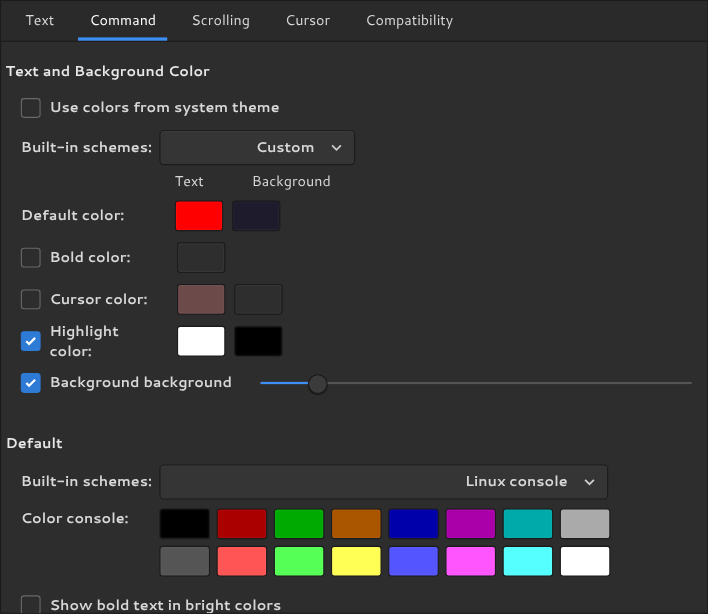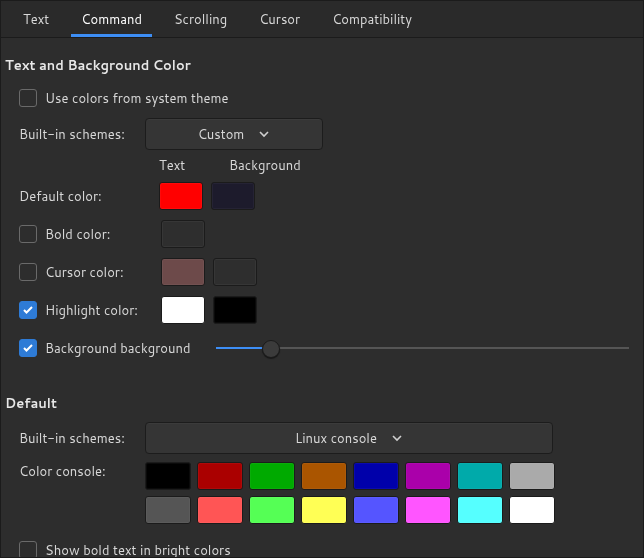--- a/index.html
+++ b/index.html
@@ -5,28 +5,28 @@
   html,body{margin:0;padding:0;background:#2d2d2d;color:#d8d8d8;font-family:"Cantarell","Segoe UI",sans-serif;font-size:13px;width:644px;height:558px;overflow:hidden;}
   .window{border:1px solid #1b1b1b;width:642px;height:556px;background:#2d2d2d;display:flex;flex-direction:column;}
   
   .tabbar{display:flex;align-items:flex-end;height:36px;background:#2a2a2a;border-bottom:1px solid #1b1b1b;padding:0 6px;}
   .tab{padding:0 16px;height:36px;line-height:36px;color:#d8d8d8;cursor:pointer;position:relative;}
   .tab.active{color:#ffffff;}
   .tab.active::after{content:"";position:absolute;left:6px;right:6px;bottom:0;height:3px;background:#3d8ef5;}
   
   .body{padding:14px 14px 14px 4px;overflow:auto;flex:1;}
   .section-title{font-weight:600;color:#e8e8e8;margin:4px 0 10px 0;}
-  .row{display:flex;align-items:center;margin:6px 0 6px 14px;height:28px;}
+  .row{display:flex;align-items:center;margin:6px 0 6px 14px;height:28px;font-weight:bold;}
   .row.tall{height:32px;}
   .lbl{width:126px;}
   .chk{width:16px;height:16px;border:1px solid #6a6a6a;border-radius:3px;margin-right:8px;background:#2d2d2d;display:inline-flex;align-items:center;justify-content:center;flex:0 0 16px;}
   .chk.checked{background:#2e7bd6;border-color:#2e7bd6;}
   .chk.checked svg{display:block;}
   .chk svg{display:none;width:12px;height:12px;}
-  .select{display:flex;align-items:center;justify-content:center;background:#353535;border:1px solid #1c1c1c;border-radius:4px;height:30px;padding:0 10px;min-width:150px;box-shadow:inset 0 1px 0 rgba(255,255,255,0.03);}
+  .select{display:flex;align-items:center;justify-content:flex-end;background:#353535;border:1px solid #1c1c1c;border-radius:4px;height:30px;padding:0 10px;min-width:150px;box-shadow:inset 0 1px 0 rgba(255,255,255,0.03);}
   .select .caret{margin-left:14px;}
   .caret svg{width:12px;height:12px;display:block;}
   .swatch{width:42px;height:26px;border:1px solid #1b1b1b;border-radius:3px;box-shadow:inset 0 0 0 1px rgba(255,255,255,0.04);}
   .colcells{display:flex;gap:8px;}
   .colhdr{display:flex;margin-left:154px;gap:10px;margin-bottom:6px;margin-top:4px;}
   .colhdr span{width:60px;}
   
   .slider{position:relative;flex:1;height:20px;margin-left:26px;}
   .track{position:absolute;left:0;right:0;top:9px;height:2px;background:#555;}
   .track-fill{position:absolute;left:0;top:9px;height:2px;background:#3d8ef5;}

